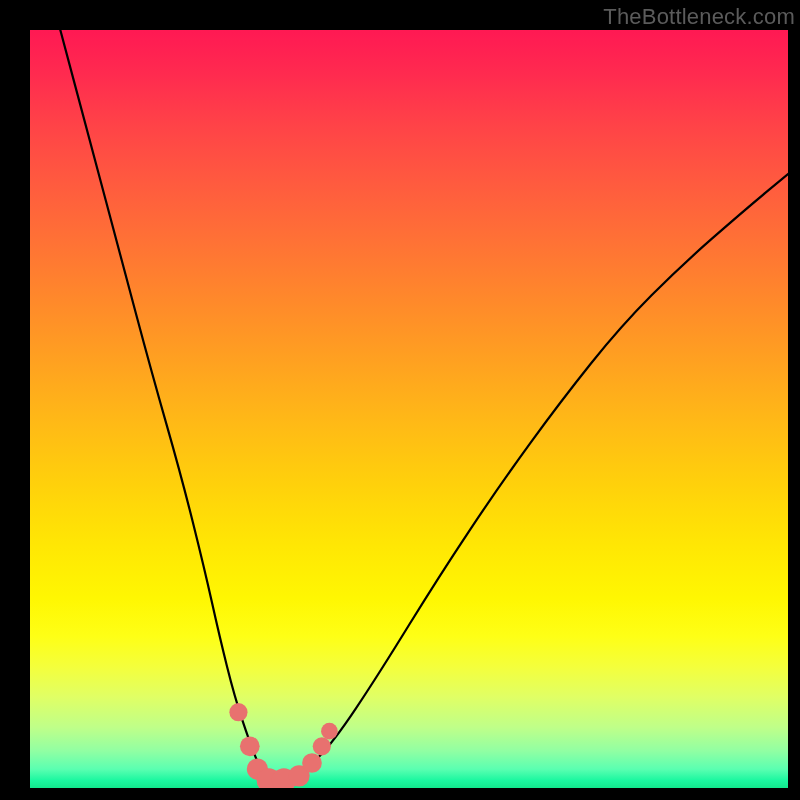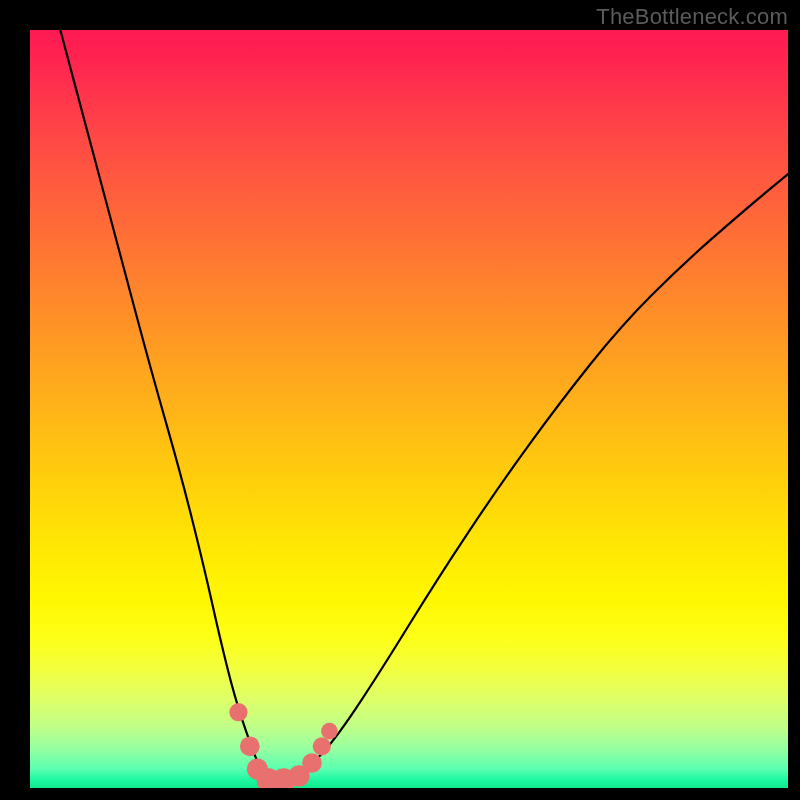--- a/index.html
+++ b/index.html
@@ -44,21 +44,21 @@
       #bfff89 92%,
       #93ffa2 95%,
       #5bffb1 97.5%,
       #1bf7a0 99%,
       #12e88d 100%
     );
   }
   .watermark {
     position: absolute;
     top: 4px;
-    right: 12px;
+    right: 5px;
     font-size: 22px;
     font-weight: 500;
     color: #5b5b5b;
     letter-spacing: 0.2px;
     pointer-events: none;
     user-select: none;
   }
   svg.curves {
     position: absolute;
     left: 0;

